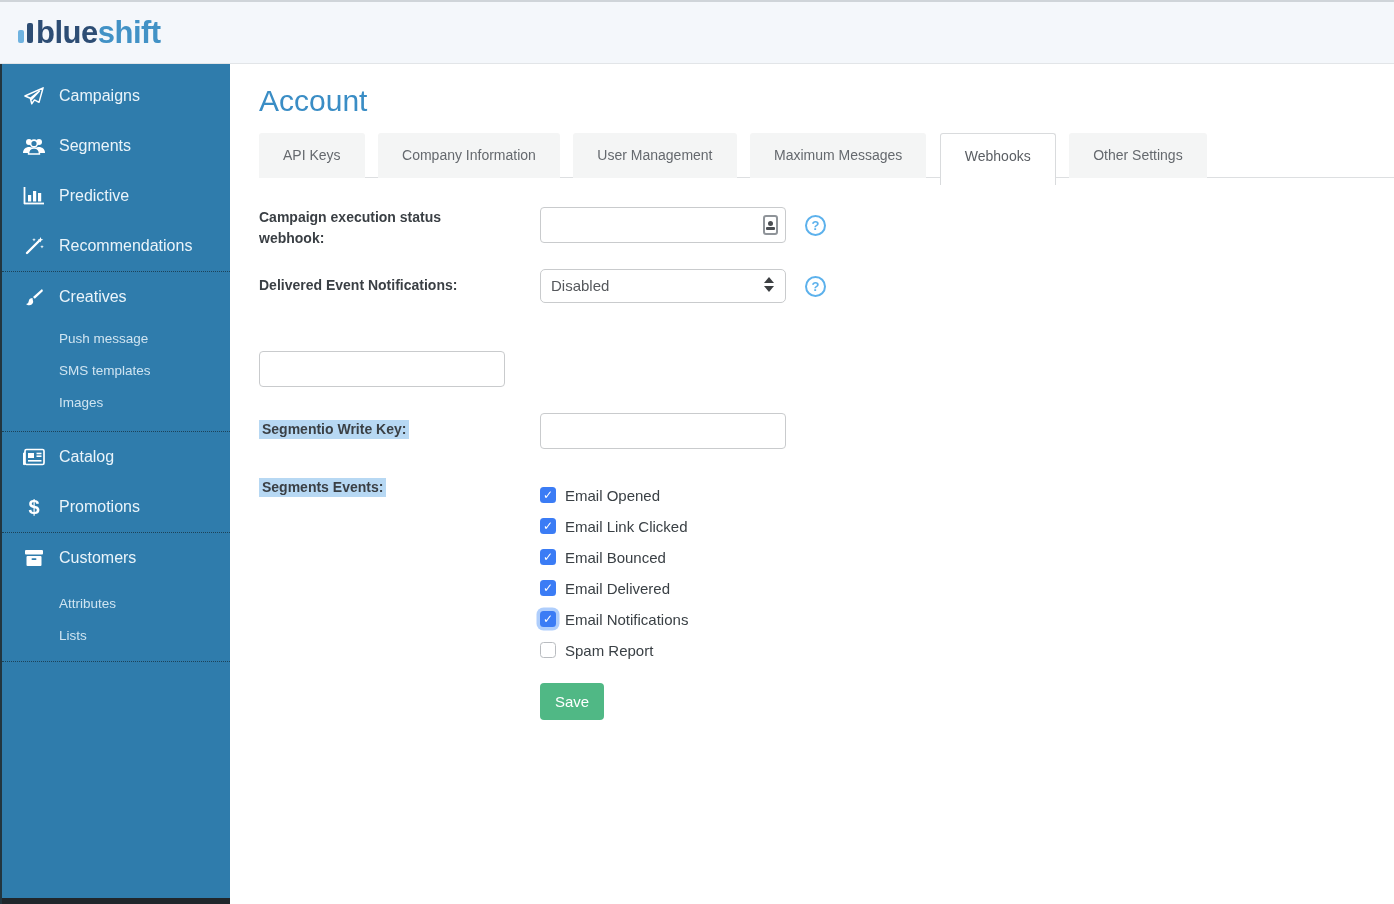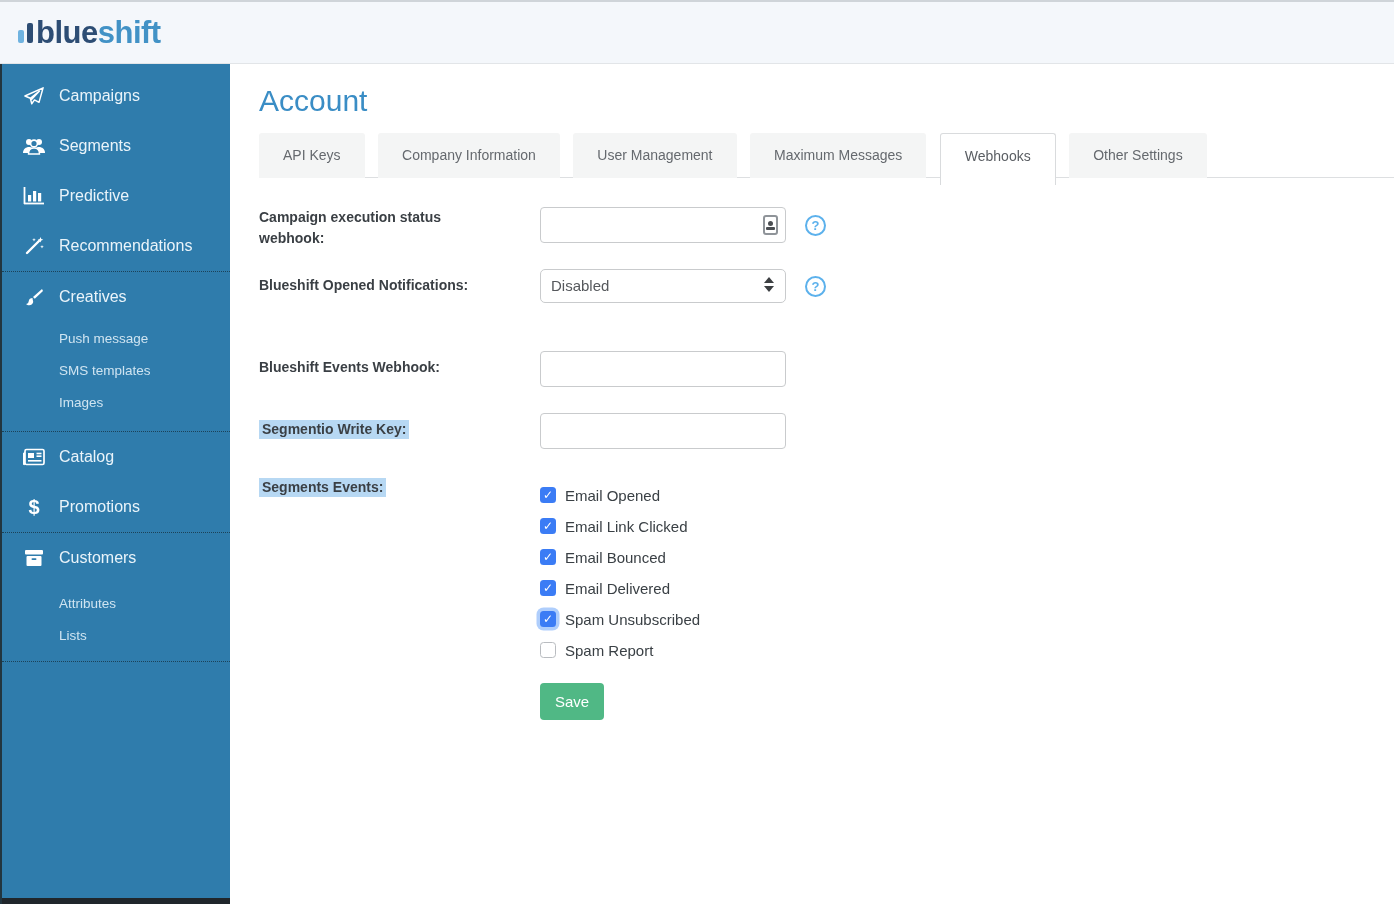--- a/index.html
+++ b/index.html
@@ -277,33 +277,32 @@
         <input type="text" value="" style="">
         <span class="autofill-badge">
           <span class="dot"></span>
             <span class="bar"></span>
         </span>
       </div>
       <div class="help-circle help-align1">?</div>
     </div>
 
     <div class="frow mb2">
-      <div class="flabel vpad">Blueshift Opened Notifications:</div>
+      <div class="flabel vpad">Delivered Event Notifications:</div>
       <div class="select-box">
         <span>Disabled</span>
         <span class="stepper">
             <span class="up"></span>
             <span class="down"></span>
           </span>
       </div>
       <div class="help-circle help-align2">?</div>
     </div>
 
     <div class="frow mb3">
-      <div class="flabel vpad">Blueshift Events Webhook:</div>
       <div class="input-wrap">
         <input type="text" value="" style="">
       </div>
     </div>
 
     <div class="frow mb4">
       <div class="flabel vpad">
         <span class="hl">Segmentio Write Key:</span>
       </div>
       <div class="input-wrap">
@@ -328,21 +327,21 @@
           <div class="chk-row">
             <span class="chk on">✓</span>
             <span class="chk-label">Email Bounced</span>
           </div>
           <div class="chk-row">
             <span class="chk on">✓</span>
             <span class="chk-label">Email Delivered</span>
           </div>
           <div class="chk-row">
             <span class="chk on focus-ring">✓</span>
-            <span class="chk-label">Spam Unsubscribed</span>
+            <span class="chk-label">Email Notifications</span>
           </div>
           <div class="chk-row">
             <span class="chk off"></span>
             <span class="chk-label">Spam Report</span>
           </div>
         </div>
         <button class="save-btn">Save</button>
       </div>
     </div>
 

